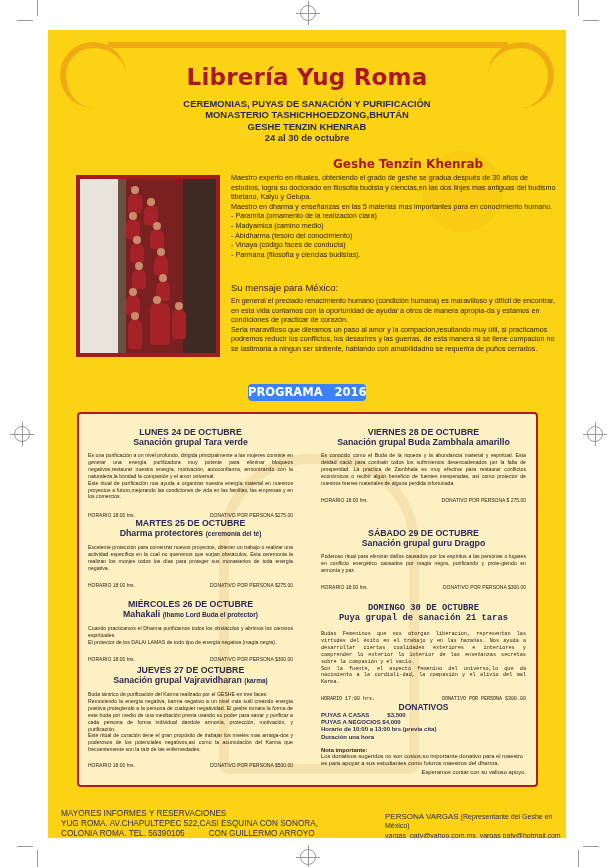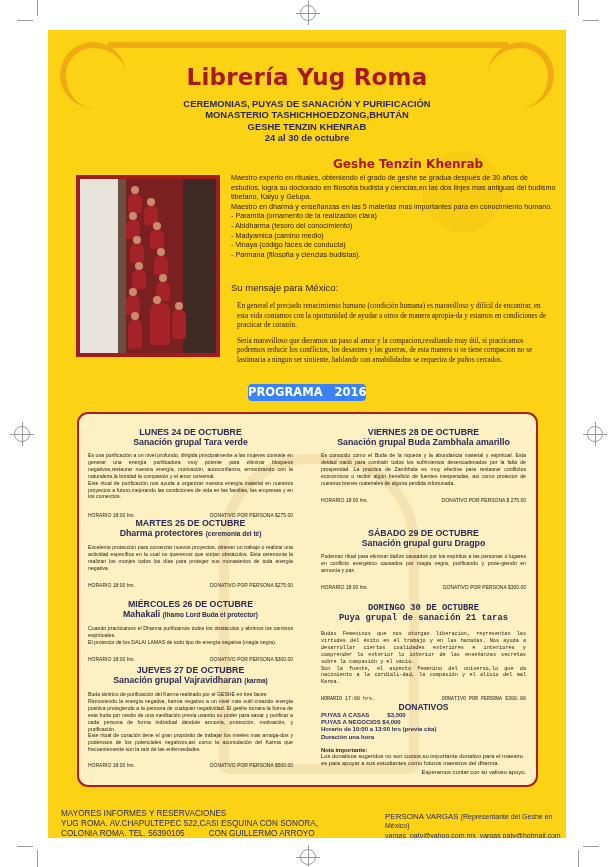--- a/index.html
+++ b/index.html
@@ -20,23 +20,23 @@
   .photo { position:absolute; left:28px; top:145px; width:144px; height:182px; background:#a41b1f; padding:4px; box-sizing:border-box; }
   .photo-inner { width:100%; height:100%; position:relative; overflow:hidden;
      background: linear-gradient(90deg, #e8e4dc 0 28%, #6b5040 28% 34%, #7a2020 34% 76%, #3e2a22 76% 100%); }
   .monk { position:absolute; width:14px; height:20px; background:#a52228; border-radius:7px 7px 3px 3px; }
   .monk::before { content:""; position:absolute; left:3px; top:-7px; width:8px; height:8px; border-radius:50%; background:#c98c6a; }
   .bio-name { position:absolute; left:285px; top:127px; color:#a8191f; font-weight:bold; font-size:12px; font-family:"DejaVu Sans", sans-serif; }
   .bio { position:absolute; left:183px; top:143px; width:325px; color:#2a1a10; font-size:7.2px; line-height:9.6px; }
   .bio p { margin:0; }
   .msg-title { position:absolute; left:183px; top:252px; color:#2a1a10; font-size:9.5px; }
   .msg { position:absolute; left:183px; top:266px; width:325px; color:#2a1a10; font-size:7.2px; line-height:9.6px; }
-  .msg p { margin:6px;font-family:Liberation Serif, serif; }
+  .msg p { margin:0; }
   .prog-badge { position:absolute; left:200px; top:354px; width:118px; height:17px; background:#3b82f6; border-radius:4px; color:#fff; font-weight:bold; font-size:11.5px; line-height:17px; text-align:center; font-family:"DejaVu Sans", sans-serif; }
-  .panel { position:absolute; left:29px; top:382px; width:461px; height:375px; background:#fdf0c2; border:2px solid #b01a22; border-radius:11px; box-sizing:border-box; overflow:hidden; }
+  .panel { position:absolute; left:29px; top:382px; width:461px; height:375px; background:#fdf0c2; border:2px solid #b01a22; border-radius:4px; box-sizing:border-box; overflow:hidden; }
   .panel-watermark { position:absolute; left:140px; top:40px; width:180px; height:300px; border:10px solid rgba(230,200,140,0.35); border-radius:90px 90px 10px 10px; }
   .col { position:absolute; top:0; width:205px; }
   .col.left { left:9px; }
   .col.right { left:242px; }
   .ev { position:absolute; left:0; width:205px; }
   .ev-day { text-align:center; color:#2c2a55; font-weight:bold; font-size:8.8px; line-height:10px; }
   .ev-name { text-align:center; color:#2c2a55; font-weight:bold; font-size:8.8px; line-height:10px; }
   .ev-name .small { font-size:6.5px; }
   .ev-desc { margin-top:5px; color:#2a1a10; font-size:5.2px; line-height:6.9px; text-align:justify; }
   .ev-desc p { margin:0; }
@@ -97,22 +97,22 @@
       <div class="monk" style="left:92px;top:130px;height:30px;"></div>
       <div class="monk" style="left:48px;top:140px;height:30px;"></div>
     </div>
   </div>
 
   <div class="bio-name">Geshe Tenzin Khenrab</div>
   <div class="bio">
     <p>Maestro experto en rituales, obteniendo el grado de geshe se gradua después de 30 años de estudios, logra su doctorado en filosofía budista y ciencias,en las dos linjes mas antiguas del budismo tibetano, Kalyu y Gelupa.</p>
     <p>Maestro en dharma y enseñanzas en las 5 materias mas importantes para en conocimiento humano.</p>
     <p>- Paramita (ornamento de la realizacion clara)</p>
+    <p>- Madyamica (camino medio)</p>
     <p>- Abidharma (tesoro del conocimiento)</p>
-    <p>- Madyamica (camino medio)</p>
     <p>- Vinaya (código faces de conducta)</p>
     <p>- Parmana (filosofía y ciencias budistas).</p>
   </div>
   <div class="msg-title">Su mensaje para México:</div>
   <div class="msg">
     <p>En general el preciado renacimiento humano (condición humana) es maravilloso y difícil de encontrar, en esta vida contamos con la oportunidad de ayudar a otros de manera apropia-da y estamos en condiciones de practicar de corazón.</p>
     <p>Seria maravilloso que dieramos un paso al amor y la compacion,resultando muy útil, si practicamos podremos reducir los conflictos, los desastres y las guerras, de esta manera si se tiene compacion no se lastimaria a ningun ser sintiente, hablando con amabilidadno se requerira de puños cerrados.</p>
   </div>
 
   <div class="prog-badge" style="white-space:pre;">PROGRAMA   2016</div>

